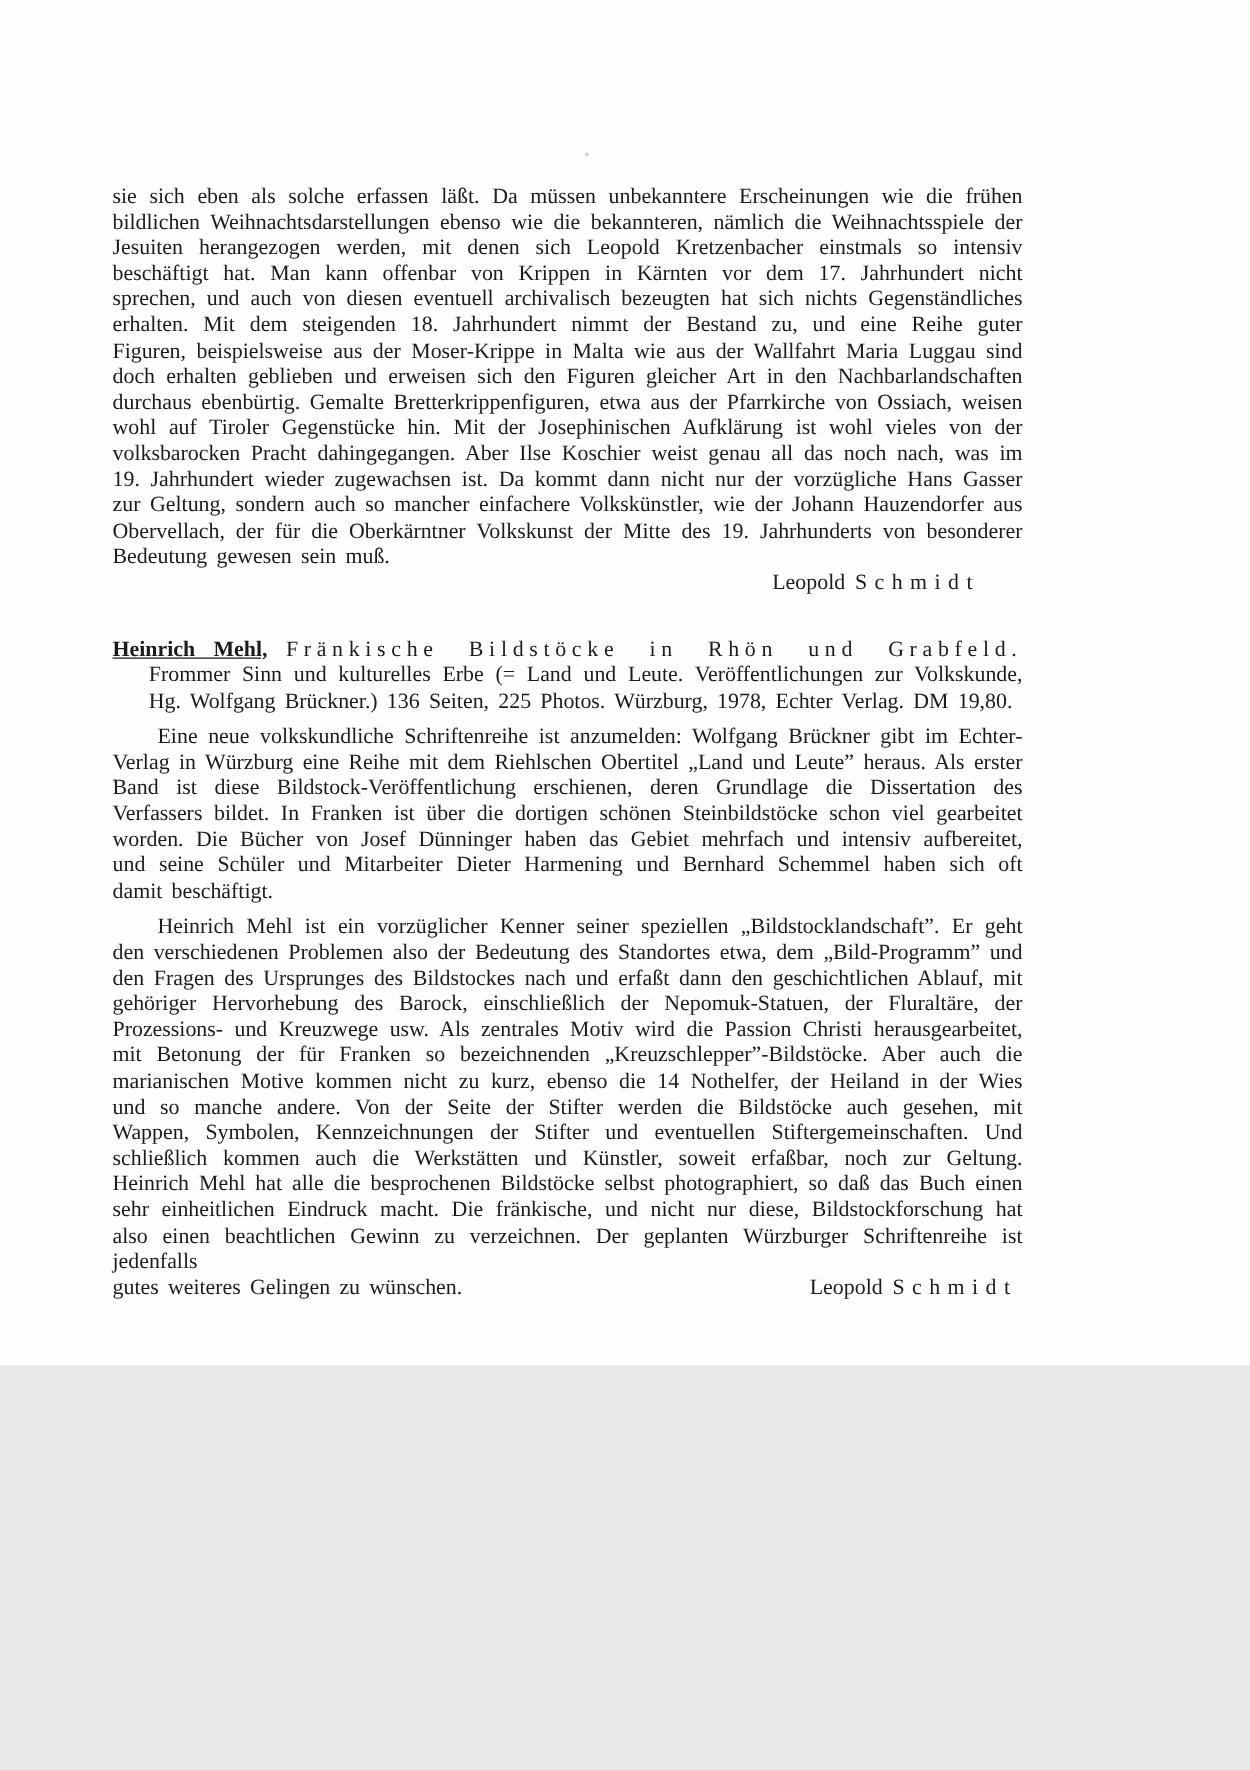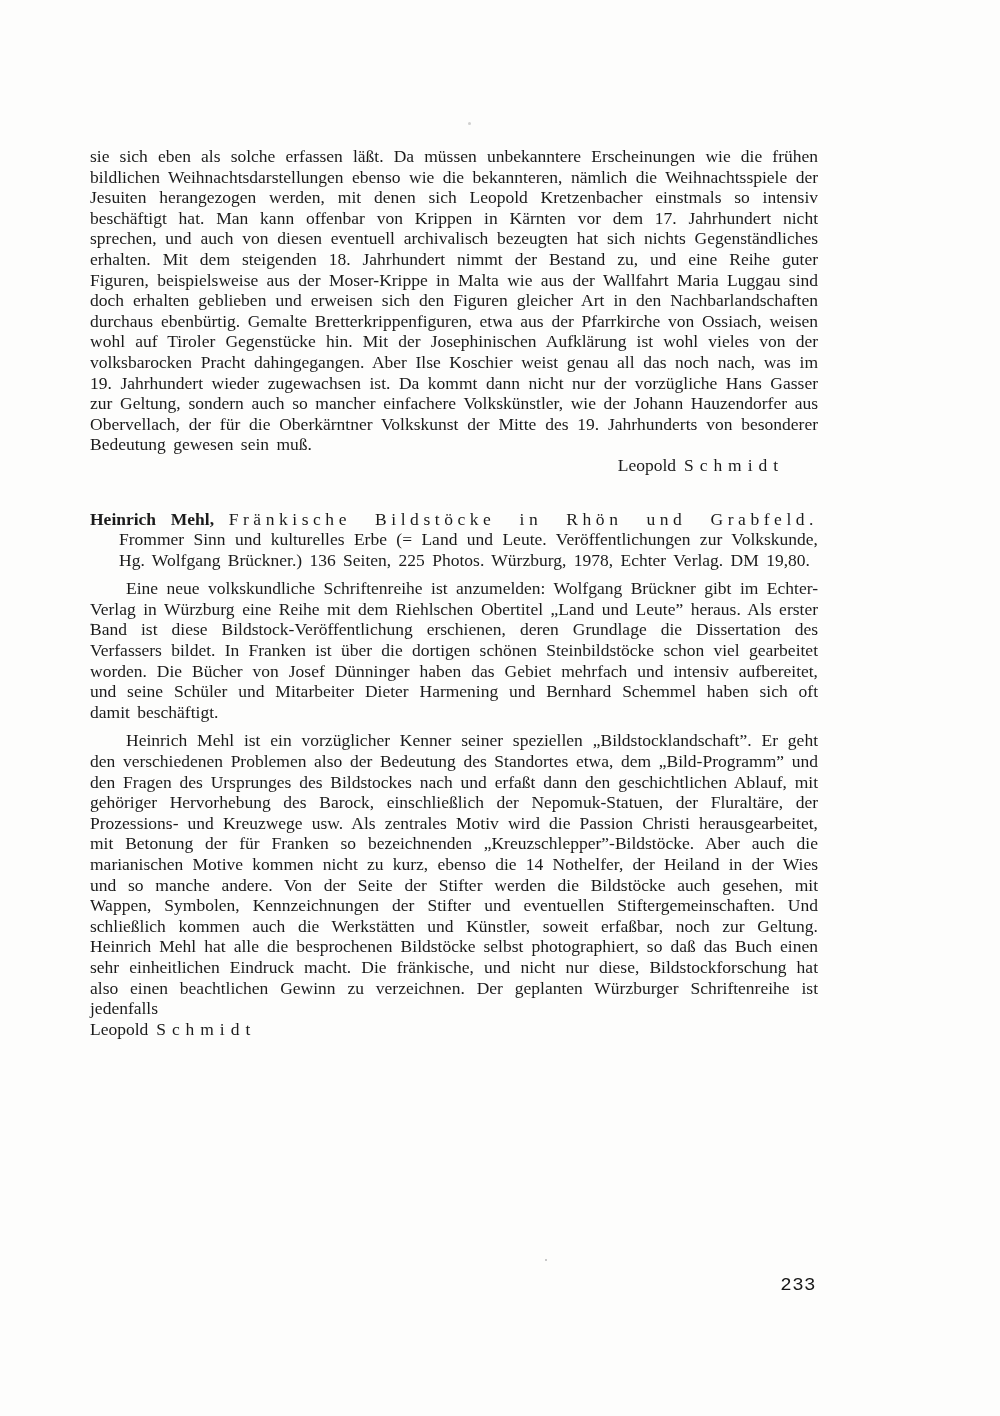--- a/index.html
+++ b/index.html
@@ -3,21 +3,21 @@
 <meta charset="utf-8">
 <style>
   html, body {
     margin: 0;
     padding: 0;
     background: #e8e8e8;
   }
   .page {
     position: relative;
     width: 1000px;
-    height: 1416px;
+    height: 1092px;
     background: #fdfdfc;
     font-family: "Liberation Serif", "DejaVu Serif", serif;
     color: #1b1b1b;
     overflow: hidden;
   }
   .text-col {
     position: absolute;
     left: 90px;
     top: 146px;
     width: 728px;
@@ -47,20 +47,21 @@
     margin-left: 0.45em;
   }
   .reference {
     margin-top: 33px;
     padding-left: 29px;
     text-indent: -29px;
     text-align: justify;
   }
   .ref-author {
     font-weight: bold;
+    text-decoration: underline;
   }
   .ref-title {
     letter-spacing: 0.26em;
     word-spacing: 0.45em;
     margin-top: 20px;
   }
   .last-line {
     display: flex;
     justify-content: space-between;
     align-items: baseline;
@@ -114,20 +115,21 @@
       <span class="ref-author">Heinrich Mehl,</span>
       <span class="ref-title">Fränkische Bildstöcke in Rhön und Grabfeld.</span>
       <span class="ref-details">Frommer Sinn und kulturelles Erbe (= Land und Leute. Veröffentlichungen zur Volkskunde, Hg. Wolfgang Brückner.) 136 Seiten, 225 Photos. Würzburg, 1978, Echter Verlag. DM 19,80.</span>
     </div>
 
     <p class="para ind">Eine neue volkskundliche Schriftenreihe ist anzumelden: Wolfgang Brückner gibt im Echter-Verlag in Würzburg eine Reihe mit dem Riehlschen Obertitel „Land und Leute” heraus. Als erster Band ist diese Bildstock-Veröffentlichung erschienen, deren Grundlage die Dissertation des Verfassers bildet. In Franken ist über die dortigen schönen Steinbildstöcke schon viel gearbeitet worden. Die Bücher von Josef Dünninger haben das Gebiet mehrfach und intensiv aufbereitet, und seine Schüler und Mitarbeiter Dieter Harmening und Bernhard Schemmel haben sich oft damit beschäftigt.</p>
 
     <p class="para ind full-justify">Heinrich Mehl ist ein vorzüglicher Kenner seiner speziellen „Bildstocklandschaft”. Er geht den verschiedenen Problemen also der Bedeutung des Standortes etwa, dem „Bild-Programm” und den Fragen des Ursprunges des Bildstockes nach und erfaßt dann den geschichtlichen Ablauf, mit gehöriger Hervorhebung des Barock, einschließlich der Nepomuk-Statuen, der Fluraltäre, der Prozessions- und Kreuzwege usw. Als zentrales Motiv wird die Passion Christi herausgearbeitet, mit Betonung der für Franken so bezeichnenden „Kreuzschlepper”-Bildstöcke. Aber auch die marianischen Motive kommen nicht zu kurz, ebenso die 14 Nothelfer, der Heiland in der Wies und so manche andere. Von der Seite der Stifter werden die Bildstöcke auch gesehen, mit Wappen, Symbolen, Kennzeichnungen der Stifter und eventuellen Stiftergemeinschaften. Und schließlich kommen auch die Werkstätten und Künstler, soweit erfaßbar, noch zur Geltung. Heinrich Mehl hat alle die besprochenen Bildstöcke selbst photographiert, so daß das Buch einen sehr einheitlichen Eindruck macht. Die fränkische, und nicht nur diese, Bildstockforschung hat also einen beachtlichen Gewinn zu verzeichnen. Der geplanten Würzburger Schriftenreihe ist jedenfalls</p>
 
     <div class="last-line">
+      <span class="closing-text">gutes weiteres Gelingen zu wünschen.</span>
       <span class="sig-inline">
         <span>Leopold</span><span class="sperr">Schmidt</span>
       </span>
     </div>
 
   </main>
 
   <div class="page-number">233</div>
 
 </div>

